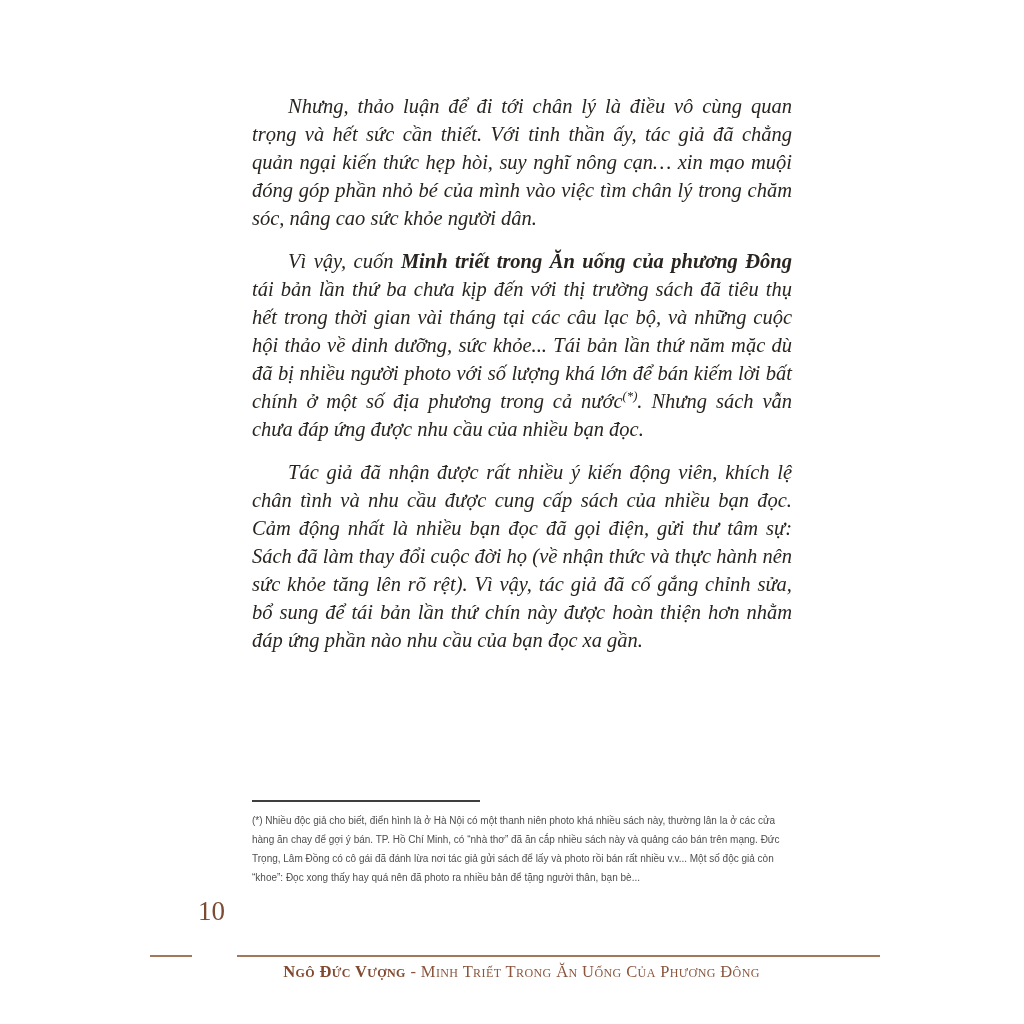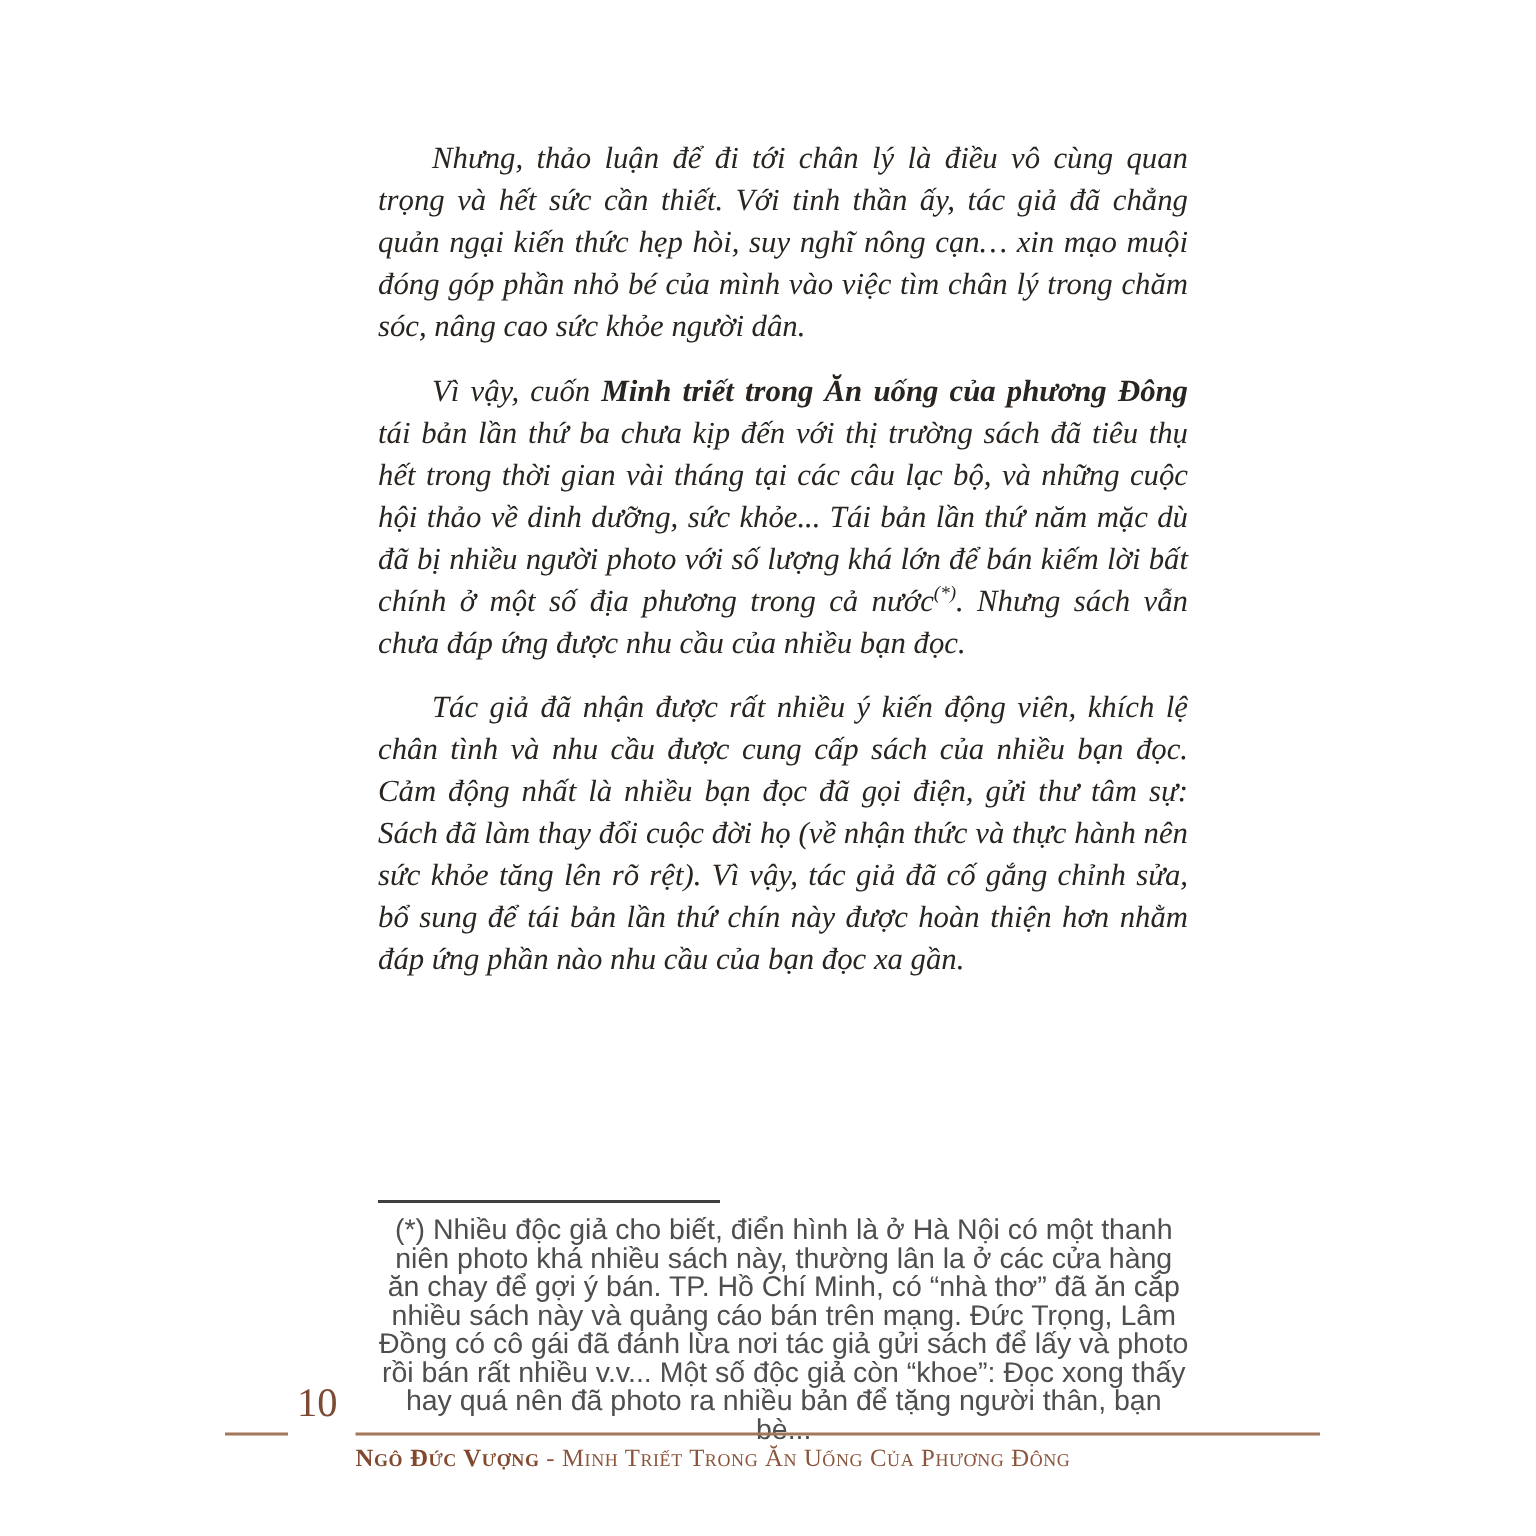--- a/index.html
+++ b/index.html
@@ -44,56 +44,56 @@
     width: 541px;
   }
   .footnote-rule {
     width: 228px;
     height: 2px;
     background: #3f3f3f;
     margin-bottom: 9px;
   }
   .footnote-text {
     font-family: "Liberation Sans", sans-serif;
-    font-size: 19px;
+    font-size: 10px;
     line-height: 19px;
     color: #4e4e4e;
-    text-align: center;
+    text-align: left;
   }
   .footer-dash {
     position: absolute;
     left: 150px;
     top: 955px;
     width: 42px;
     height: 2px;
     background: #a3775a;
   }
   .page-number {
     position: absolute;
     left: 198px;
-    top: 920px;
+    top: 896px;
     font-family: "Liberation Serif", serif;
     font-size: 27px;
     color: #7d4b33;
   }
   .footer-rule {
     position: absolute;
     left: 237px;
     top: 955px;
     width: 643px;
     height: 2px;
     background: #a3775a;
   }
   .footer-ref {
     position: absolute;
     left: 237px;
     top: 962px;
     width: 643px;
     padding-right: 74px;
-    text-align: left;
+    text-align: center;
     font-family: "Liberation Serif", serif;
     font-variant: small-caps;
     font-size: 16.5px;
     letter-spacing: 0.4px;
     color: #8a553c;
     white-space: nowrap;
   }
   .footer-ref .author { font-weight: 700; color: #82492f; }
 </style>
 </head>

